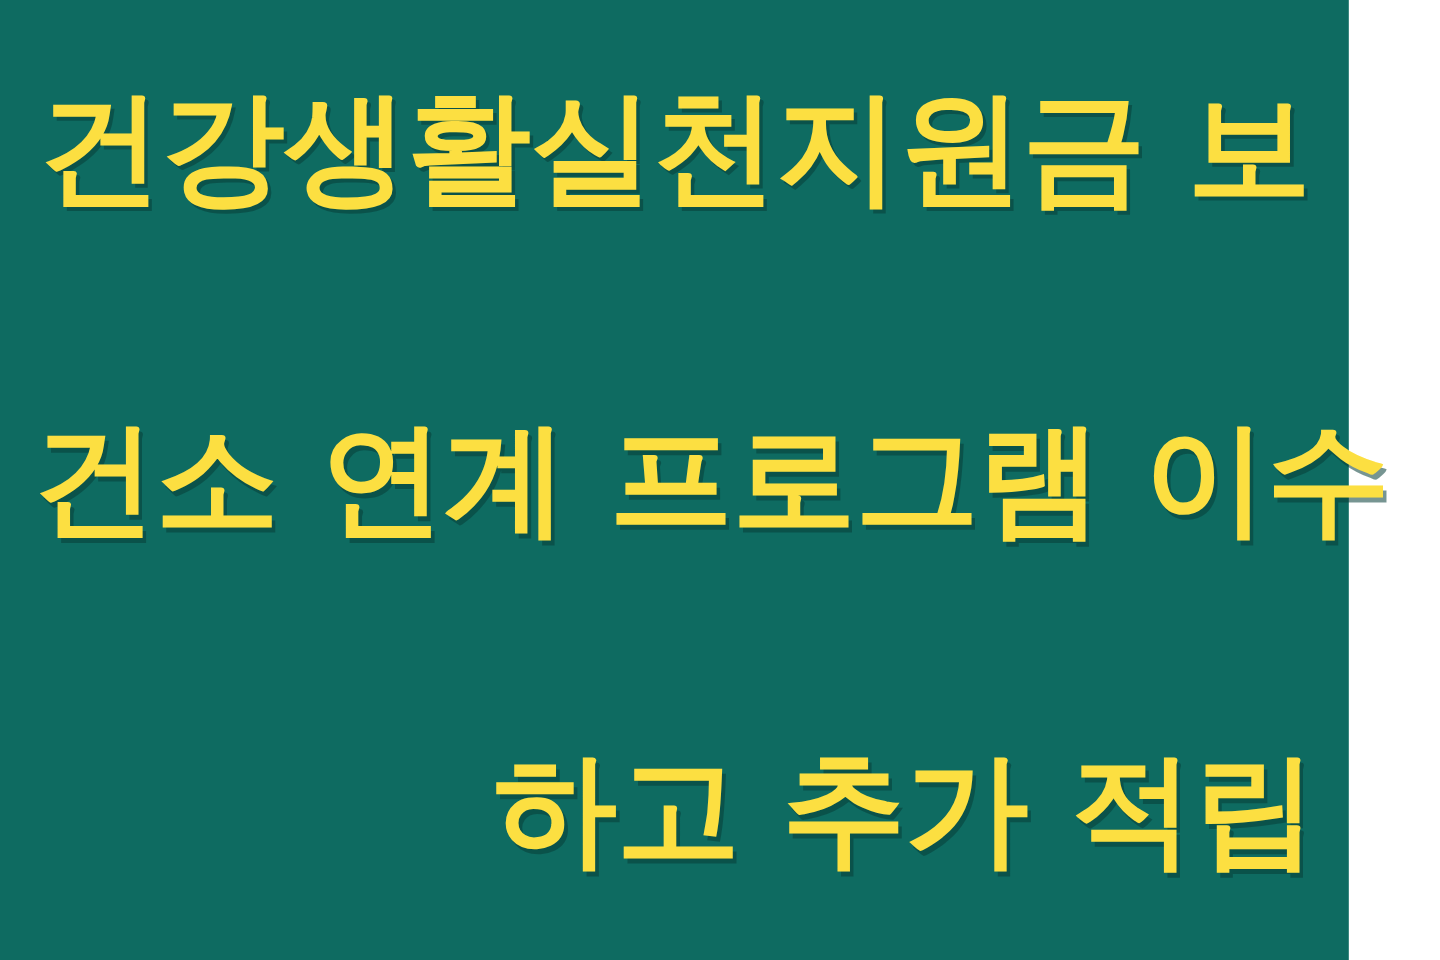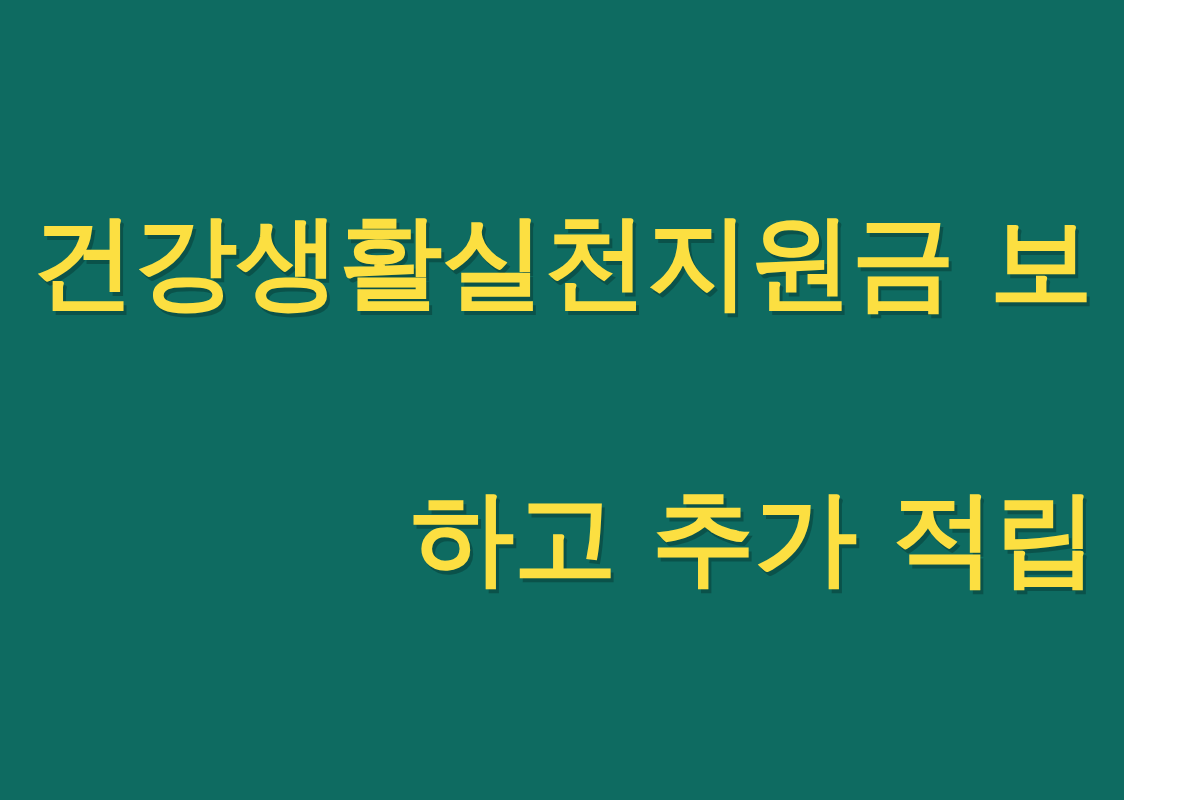--- a/index.html
+++ b/index.html
@@ -51,15 +51,16 @@
   .headline-line.line-1 { font-size: 103px; }
   .headline-line.line-2 { font-size: 103px; }
   .headline-line.line-3 { font-size: 103px; text-align: right; }
 </style>
 </head>
 <body>
 
 <div class="banner" style="background-color: rgb(14, 107, 97);">
   <h1 class="headline" style="color: rgb(252, 223, 65); text-shadow: rgba(8, 62, 56, 0.55) 3px 4px 0px;">
     <span class="headline-line line-1">건강생활실천지원금 보</span>
+    <span class="headline-line line-2">건소 연계 프로그램 이수</span>
     <span class="headline-line line-3">하고 추가 적립</span>
   </h1>
 </div>
 
 </body></html>

